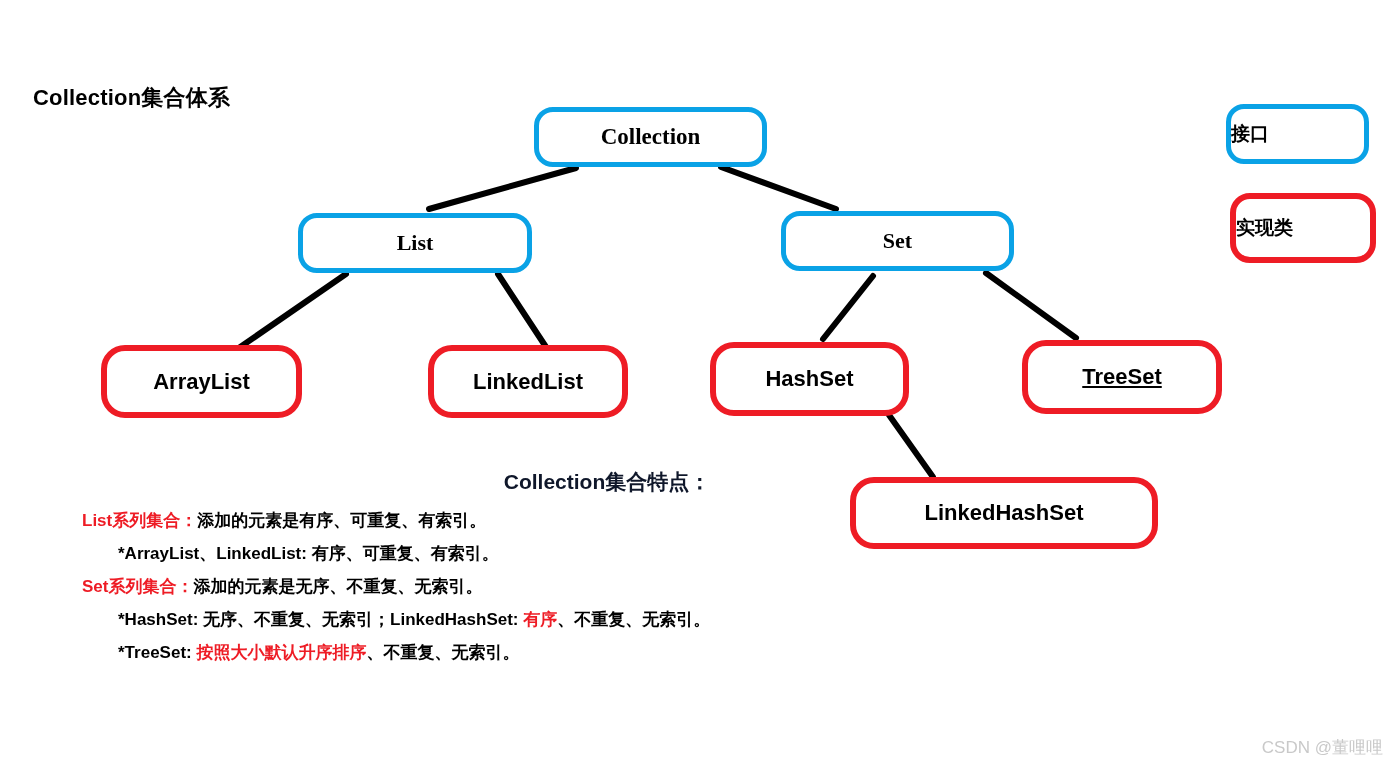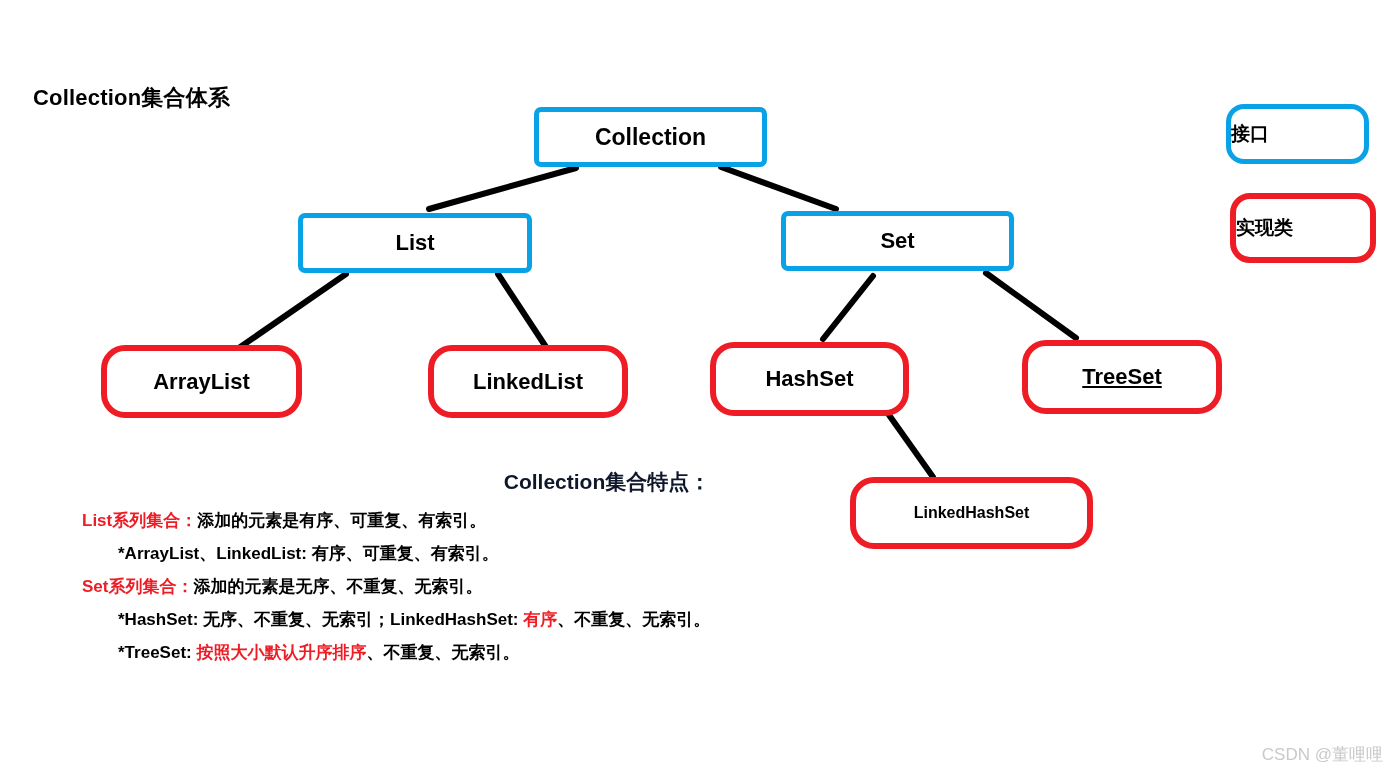--- a/index.html
+++ b/index.html
@@ -46,21 +46,22 @@
     background: #ffffff;
     display: flex;
     align-items: center;
     justify-content: center;
     font-weight: bold;
     color: #000000;
     z-index: 3;
   }
   .node.iface {
     border: 5px solid #0aa2e6;
-    border-radius: 7px;
+    border-radius: 19px;
+    font-family: Liberation Serif, serif;
   }
   .node.impl {
     border: 6px solid #ee1c25;
     border-radius: 24px;
   }
   .node-label { white-space: nowrap; }
 
   
   .legend-box {
     position: absolute;
@@ -106,21 +107,21 @@
   }
   .note-line.indent-1 { margin-left: 32px; }
   .note-line.indent-2 { margin-left: 68px; }
   .red { color: #ee1c25; }
   .blk { color: #000000; }
 
   
   .watermark {
     position: absolute;
     right: 14px;
-    bottom: 5px;
+    bottom: 12px;
     font-size: 17px;
     color: #c9c9c9;
     white-space: nowrap;
     z-index: 5;
   }
 </style>
 </head>
 <body>
 
 <div id="canvas">
@@ -160,21 +161,21 @@
   </div>
 
   <div class="node impl" style="left:710px; top:342px; width:199px; height:74px; font-size:22px;">
     <span class="node-label">HashSet</span>
   </div>
 
   <div class="node impl" style="left:1022px; top:340px; width:200px; height:74px; font-size:22px;text-decoration:underline;">
     <span class="node-label">TreeSet</span>
   </div>
 
-  <div class="node impl" style="left:850px; top:477px; width:243px; height:72px; font-size:16px;">
+  <div class="node impl" style="left:850px; top:477px; width:308px; height:72px; font-size:22px;">
     <span class="node-label">LinkedHashSet</span>
   </div>
 
   <div class="legend-box iface" style="left:1226px; top:104px; width:143px; height:60px;">
     <span>接口</span>
   </div>
 
   <div class="legend-box impl" style="left:1230px; top:193px; width:146px; height:70px;">
     <span>实现类</span>
   </div>

